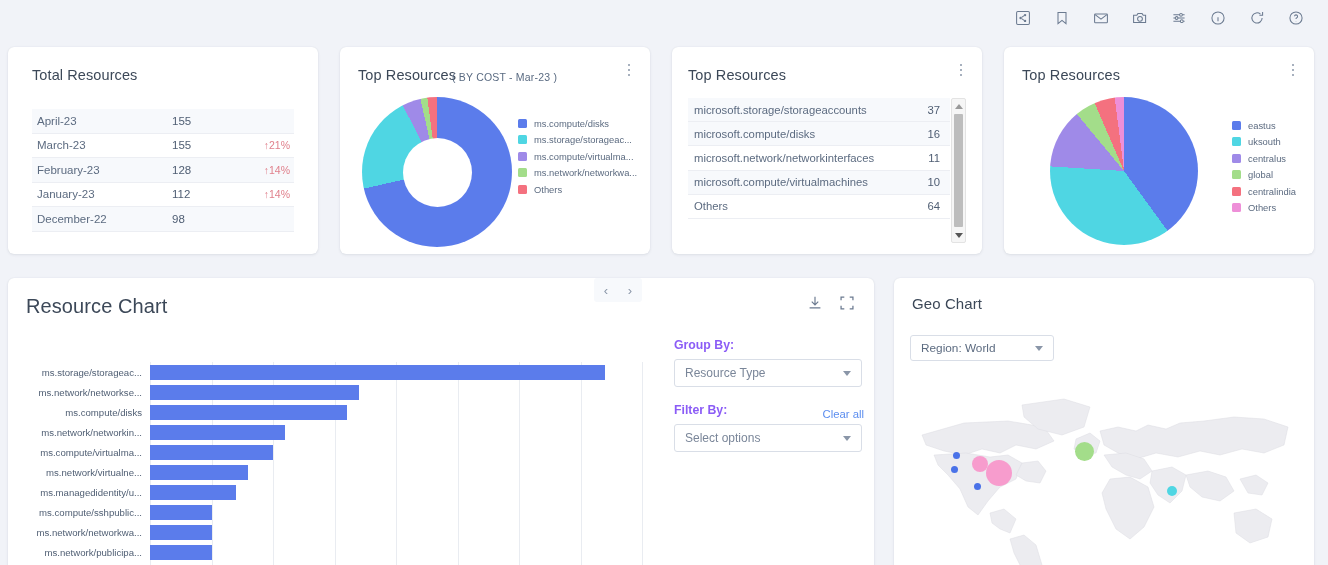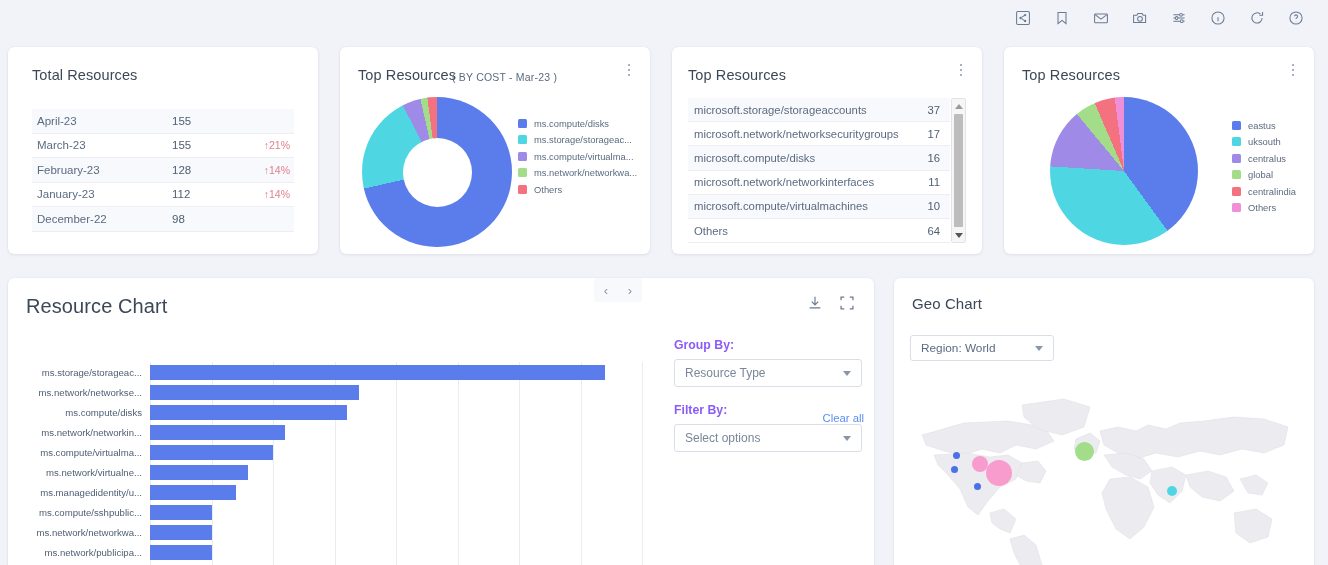--- a/index.html
+++ b/index.html
@@ -124,21 +124,21 @@
   .bar-fill { position: absolute; left: 0; top: 2.5px; height: 15px; background: #5b7ceb; }
   .grid-lines {
     position: absolute; left: 142px; top: 84px; width: 492px; height: 205px; pointer-events: none;
   }
   .grid-lines i {
     position: absolute; top: 0; bottom: 0; width: 1px; background: #e9ecf1; display: block;
   }
 
   .controls { position: absolute; left: 666px; top: 60px; width: 190px; }
   .ctl-label { font-size: 12.3px; color: #8b5cf6; font-weight: bold; margin-bottom: 7px; }
-  .ctl-row { display: flex; align-items: flex-end; justify-content: space-between; gap: 36px; }
+  .ctl-row { display: flex; align-items: center; justify-content: space-between; gap: 36px; }
   .clear-all { font-size: 11.3px; color: #5b8def; cursor: pointer; }
   .select {
     position: relative; width: 188px; height: 28px; border: 1px solid #d9dee7; border-radius: 3px;
     display: flex; align-items: center; padding: 0 10px;
     font-size: 12px; color: #7a8699; background: #fff; cursor: pointer; margin-bottom: 16px;
   }
   .select .caret {
     position: absolute; right: 10px; width: 0; height: 0;
     border-left: 4px solid transparent; border-right: 4px solid transparent;
     border-top: 5px solid #8a96a8;
@@ -286,24 +286,20 @@
     <div class="card-title">Top Resources</div>
     <div class="kebab">
         <i></i>
         <i></i>
         <i></i>
       </div>
     <div class="lst">
       <div class="lst-row alt">
         <span>microsoft.storage/storageaccounts</span>
         <span class="n">37</span>
-      </div>
-      <div class="lst-row">
-        <span>microsoft.network/networksecuritygroups</span>
-        <span class="n">17</span>
       </div>
       <div class="lst-row alt">
         <span>microsoft.compute/disks</span>
         <span class="n">16</span>
       </div>
       <div class="lst-row">
         <span>microsoft.network/networkinterfaces</span>
         <span class="n">11</span>
       </div>
       <div class="lst-row alt">

